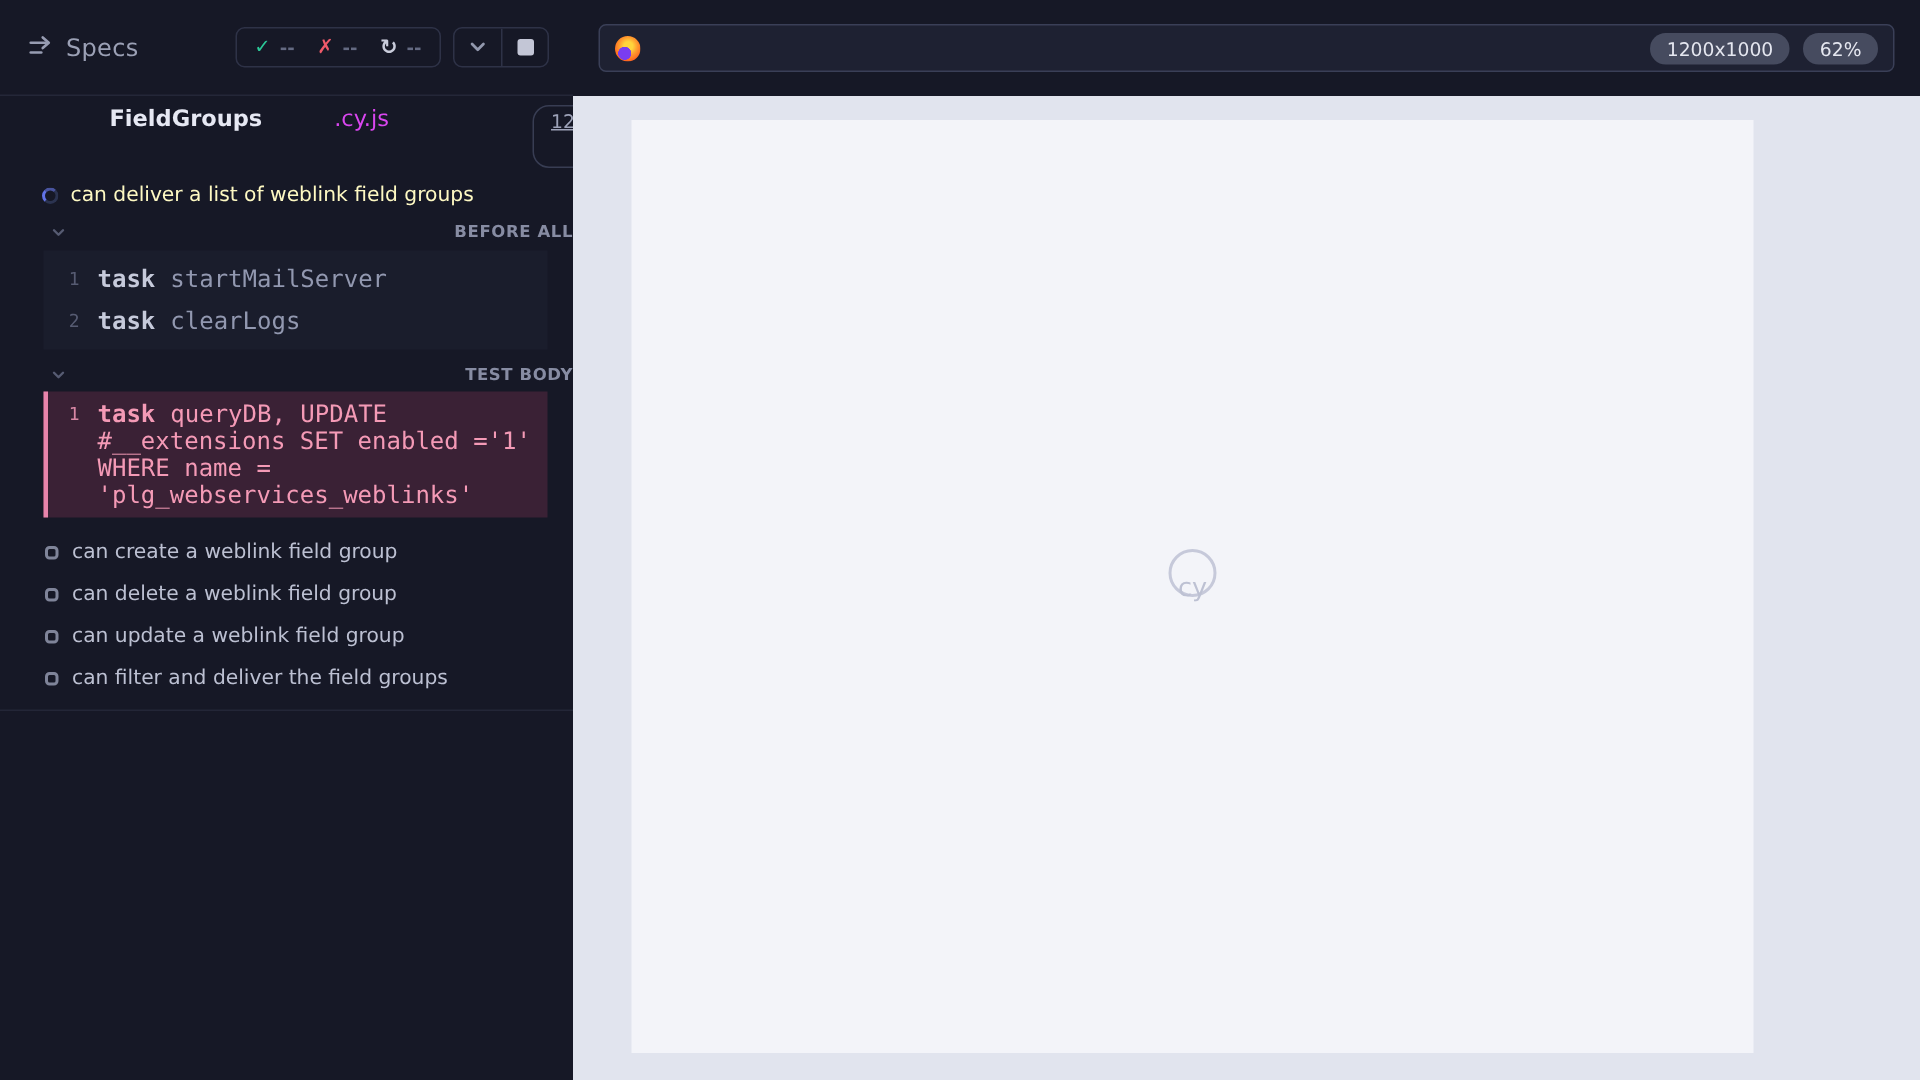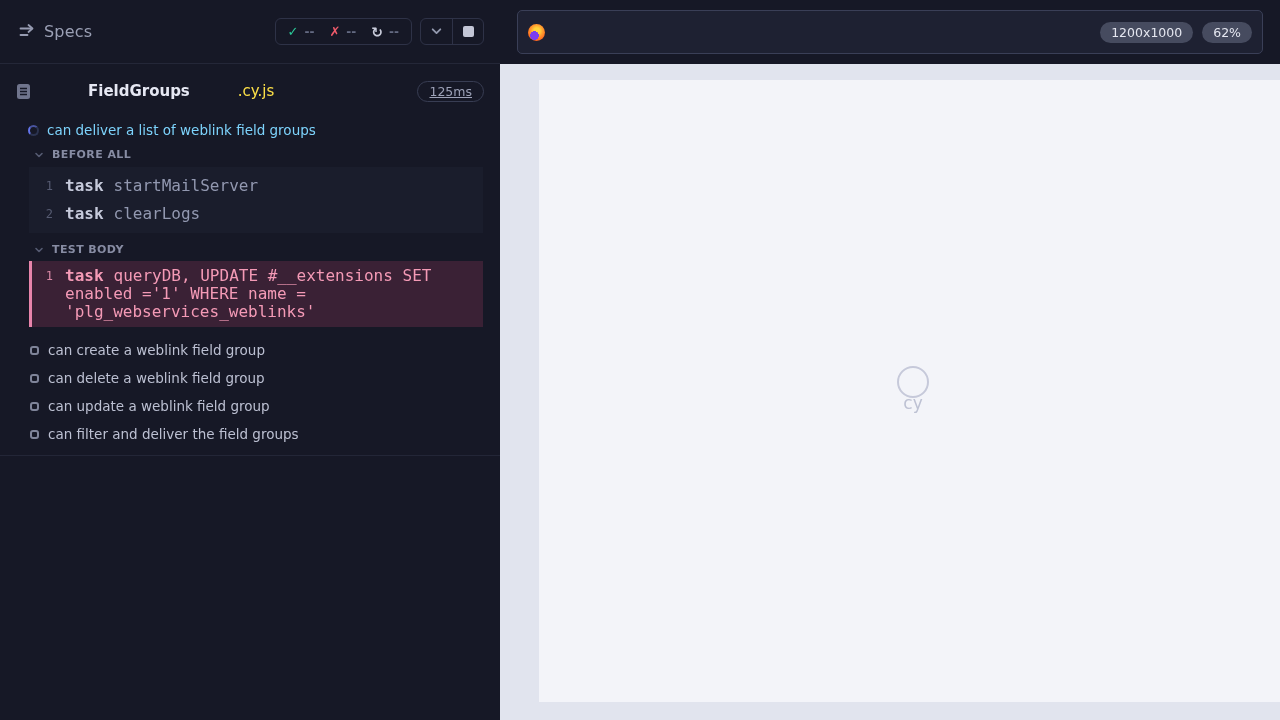--- a/index.html
+++ b/index.html
@@ -1,53 +1,53 @@
 <!DOCTYPE html>
 <html><head>
 <meta charset="utf-8">
 <style>
   * { margin:0; padding:0; box-sizing:border-box; }
   html,body { width:1280px; height:720px; overflow:hidden; background:#161826;
               font-family:"DejaVu Sans","Liberation Sans",sans-serif; }
   .app { display:flex; width:1280px; height:720px; }
 
   
-  .left-panel { width:500px; height:720px; background:#161826; flex:none; display:flex; flex-direction:column; }
+  .left-panel { width:382px; height:720px; background:#161826; flex:none; display:flex; flex-direction:column; }
   .lp-header { height:64px; flex:none; display:flex; align-items:center; padding:0 16px;
                border-bottom:1px solid #242738; }
   .expand-btn { width:22px; height:22px; display:flex; align-items:center; justify-content:center; cursor:pointer; }
   .specs-title { color:#9ba0b5; font-size:16px; margin-left:6px; letter-spacing:.2px; }
   .lp-header .spacer { flex:1; }
   .stats-group { display:flex; align-items:center; height:27px; border:1px solid #2e3247;
                  border-radius:6px; padding:0 12px; gap:15px; }
   .stat { display:flex; align-items:center; gap:6px; font-size:12px; font-weight:bold; color:#646a82; }
   .stat .ic-check { color:#2bc998; font-size:13px; font-weight:bold; }
   .stat .ic-x { color:#ef5a6a; font-size:13px; font-weight:bold; }
   .stat .ic-restart { color:#c9ccdb; font-size:14px; font-weight:bold; line-height:1; }
   .btns-group { display:flex; align-items:stretch; height:27px; border:1px solid #2e3247;
                 border-radius:6px; margin-left:8px; overflow:hidden; }
   .btns-group .cell { width:31px; display:flex; align-items:center; justify-content:center; cursor:pointer; }
   .btns-group .cell + .cell { border-left:1px solid #2e3247; }
   .stop-sq { width:11px; height:11px; background:#c3c6d6; border-radius:2px; }
 
   .reporter { flex:1; overflow:hidden; position:relative; }
-  .spec-row { height:42px; display:flex; align-items:center; padding:0 16px; cursor:pointer; margin-top:6px;gap:48px; }
+  .spec-row { height:42px; display:flex; padding:0 16px; cursor:pointer; margin-top:6px;gap:48px; }
   .spec-name { color:#e6e8f3; font-size:15px; font-weight:bold; margin-left:9px; }
-  .spec-ext { color:#fde047; font-size:15px; }
+  .spec-ext { color:#d946ef; font-size:15px; }
   .spec-row .spacer { flex:1; }
   .dur-badge { border:1px solid #383d53; color:#9da2b8; font-size:12.5px; border-radius:11px;
                padding:2px 11px;text-decoration:underline; }
 
   .suite-row { display:flex; align-items:center; gap:7px; padding:16px 16px 0 14px; cursor:pointer; }
   .suite-title { color:#e3e5f0; font-size:14px; font-weight:500; }
   .test-row { display:flex; align-items:center; gap:8px; padding-left:28px; margin-top:10px; cursor:pointer; }
-  .test-title { color:#7dd3fc; font-size:13.5px; }
+  .test-title { color:#fef9c3; font-size:13.5px; }
   .spinner { width:11px; height:11px; border-radius:50%; flex:none;
              border:2.5px solid #2b3350; border-left-color:#6273e8; border-top-color:#49549f; }
-  .section-row { display:flex; align-items:center; gap:8px; padding-left:34px; margin-top:10px; cursor:pointer; }
+  .section-row { display:flex; align-items:center; gap:8px; padding-left:34px; margin-top:10px; cursor:pointer;justify-content:space-between; }
   .section-label { color:#878ca3; font-size:11px; font-weight:600; letter-spacing:.4px; }
 
   .cmd-block { margin:6px 17px 0 29px; background:#1a1d2c; padding:5px 0; }
   .cmd-row { display:flex; line-height:28px; cursor:pointer; }
   .cmd-num { width:24px; text-align:right; color:#565b72; font-family:"DejaVu Sans Mono",monospace;
              font-size:12px; flex:none; margin-right:12px; }
   .cmd-content { flex:1; font-family:"DejaVu Sans Mono",monospace; font-size:16px; color:#9298b0; padding-right:8px; }
   .cmd-method { font-weight:bold; color:#c6cadb; margin-right:10px; }
 
   .cmd-block.highlight { background:#3a2135; border-left:3px solid #e884ab; padding:6px 0; margin-top:5px; }
@@ -58,37 +58,37 @@
 
   .pending-list { margin-top:9px; }
   .pending-row { display:flex; align-items:center; gap:9px; padding-left:30px; height:28px; cursor:pointer; }
   .pending-ic { width:9px; height:9px; border:2px solid #7f8499; border-radius:3px; flex:none; }
   .pending-label { color:#bcc0d2; font-size:13.5px; }
   .list-divider { border-top:1px solid #232637; margin-top:7px; }
 
   
   .right { flex:1; display:flex; flex-direction:column; }
   .topbar { height:64px; flex:none; background:#161826; display:flex; align-items:center; padding:0 17px; }
-  .urlbar { flex:1; height:44px; background:#1e2132; border:1px solid #3a3f57; border-radius:5px;
+  .urlbar { flex:1; height:32px; background:#1e2132; border:1px solid #3a3f57; border-radius:5px;
             display:flex; align-items:center; padding:0 10px; cursor:text; }
   .ff-icon { width:17px; height:17px; border-radius:50%; flex:none;
              background: radial-gradient(circle at 38% 68%, #7a3df0 0 27%, rgba(0,0,0,0) 29%),
                          radial-gradient(circle at 52% 40%, #ffd43c 0 22%, #ff9a2e 45%, #ff6a1f 70%, #e23e63 100%); }
   .urlbar .spacer { flex:1; }
   .vp-badge { background:#464b5f; color:#e5e7f0; font-size:12.5px; border-radius:11px;
               padding:3px 11px; cursor:pointer; }
   .vp-badge + .vp-badge { margin-left:9px; }
 
   .stage { flex:1; background:#e1e4ee; position:relative; }
   .aut-frame { position:absolute; left:39px; top:16px; width:748px; height:622px; background:#f3f4f9;
                display:flex; align-items:center; justify-content:center; }
   .cy-mark { width:32px; height:32px; border:2px solid #c6c9da; border-radius:50%;
              display:flex; align-items:center; justify-content:center; margin-top:-18px; }
   .cy-mark span { color:#bdc1d3; font-size:17px; font-family:"DejaVu Sans",sans-serif; line-height:1;
-                  position:relative; top:21px; }
+                  position:relative; top:10px; }
 </style>
 </head>
 <body>
 
 <div class="app">
 
   <div class="left-panel">
     <div class="lp-header">
       <div class="expand-btn">
         <svg width="19" height="19" viewBox="0 0 19 19" fill="none" stroke="#979cb2" stroke-width="1.8" stroke-linecap="round" stroke-linejoin="round">

